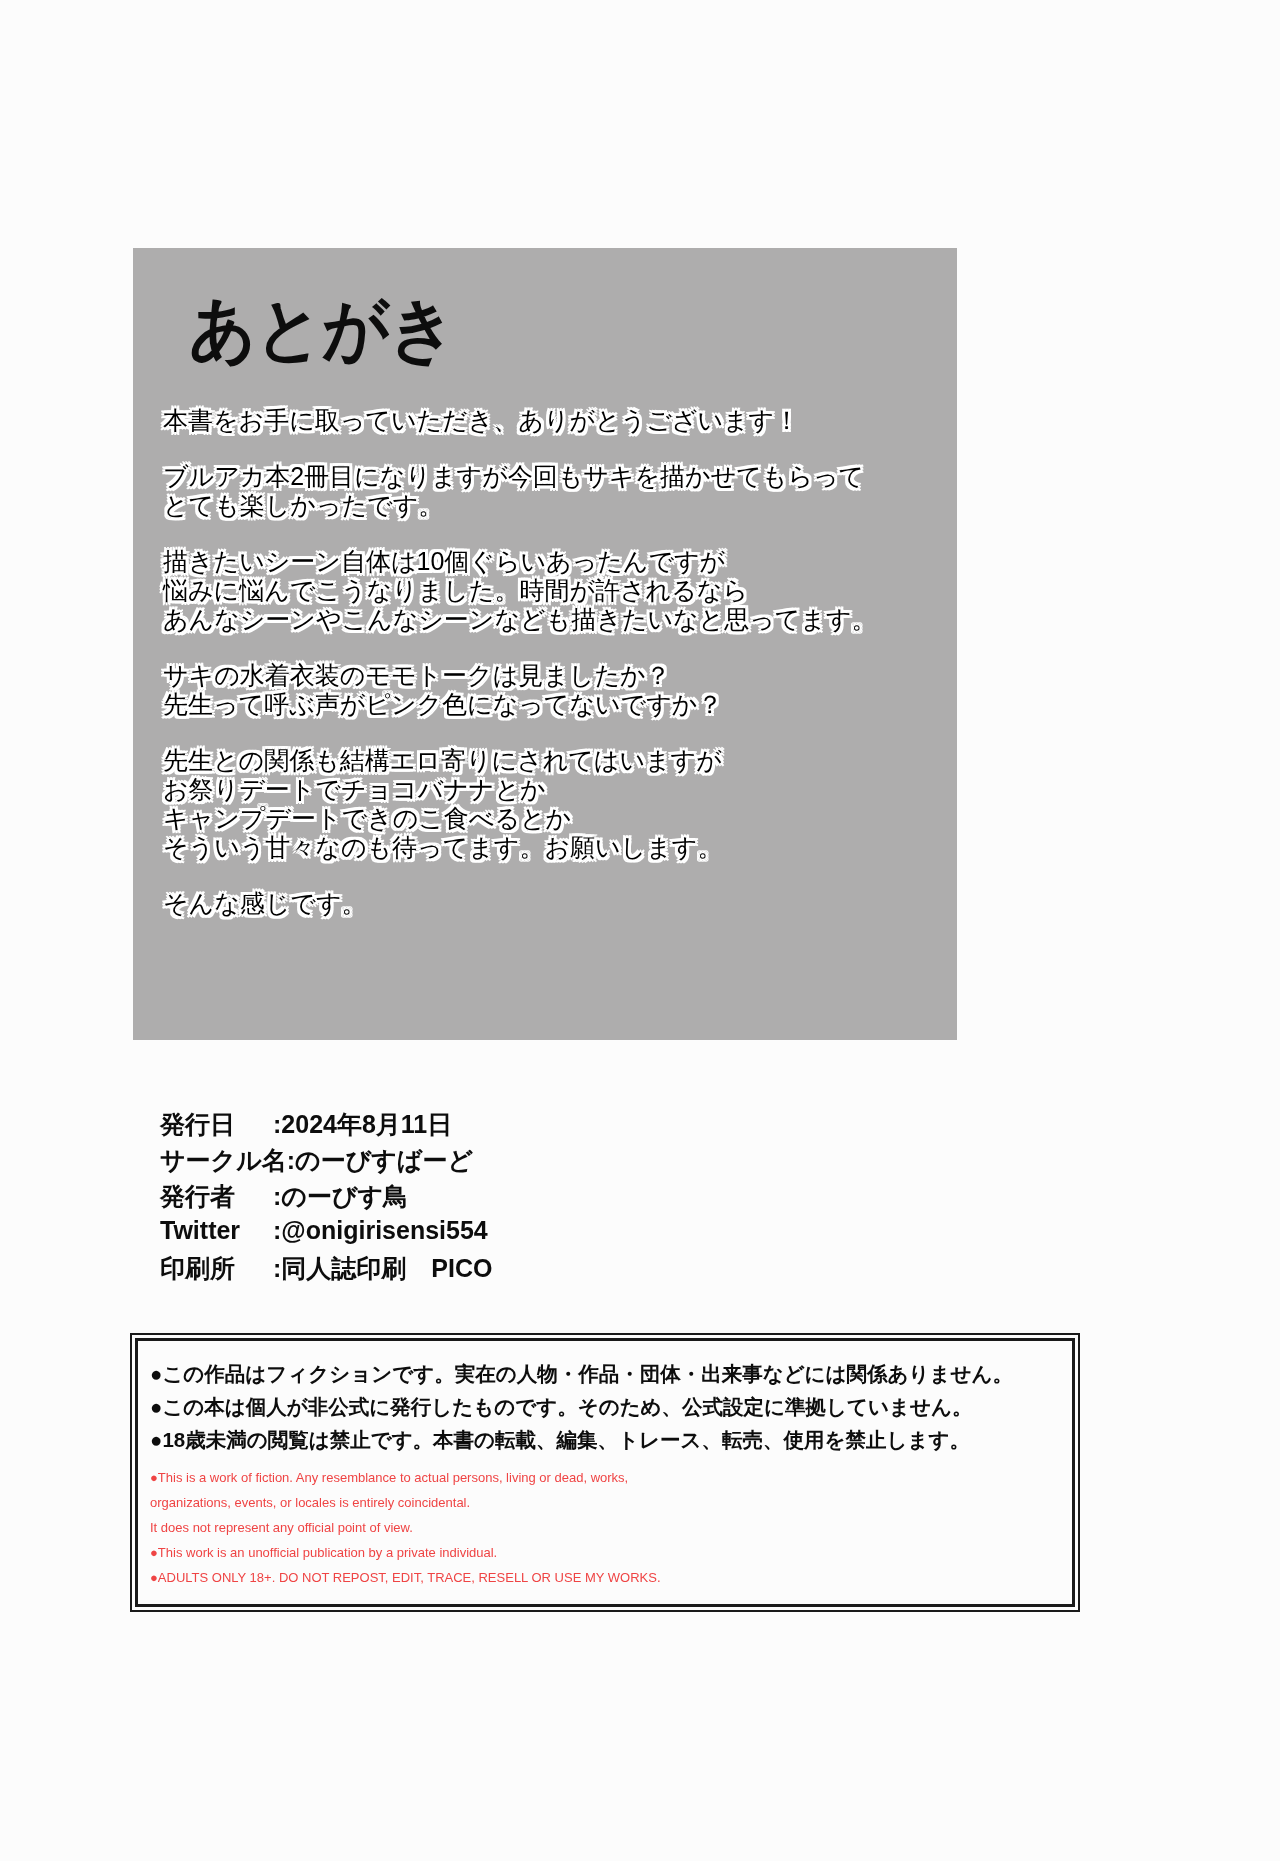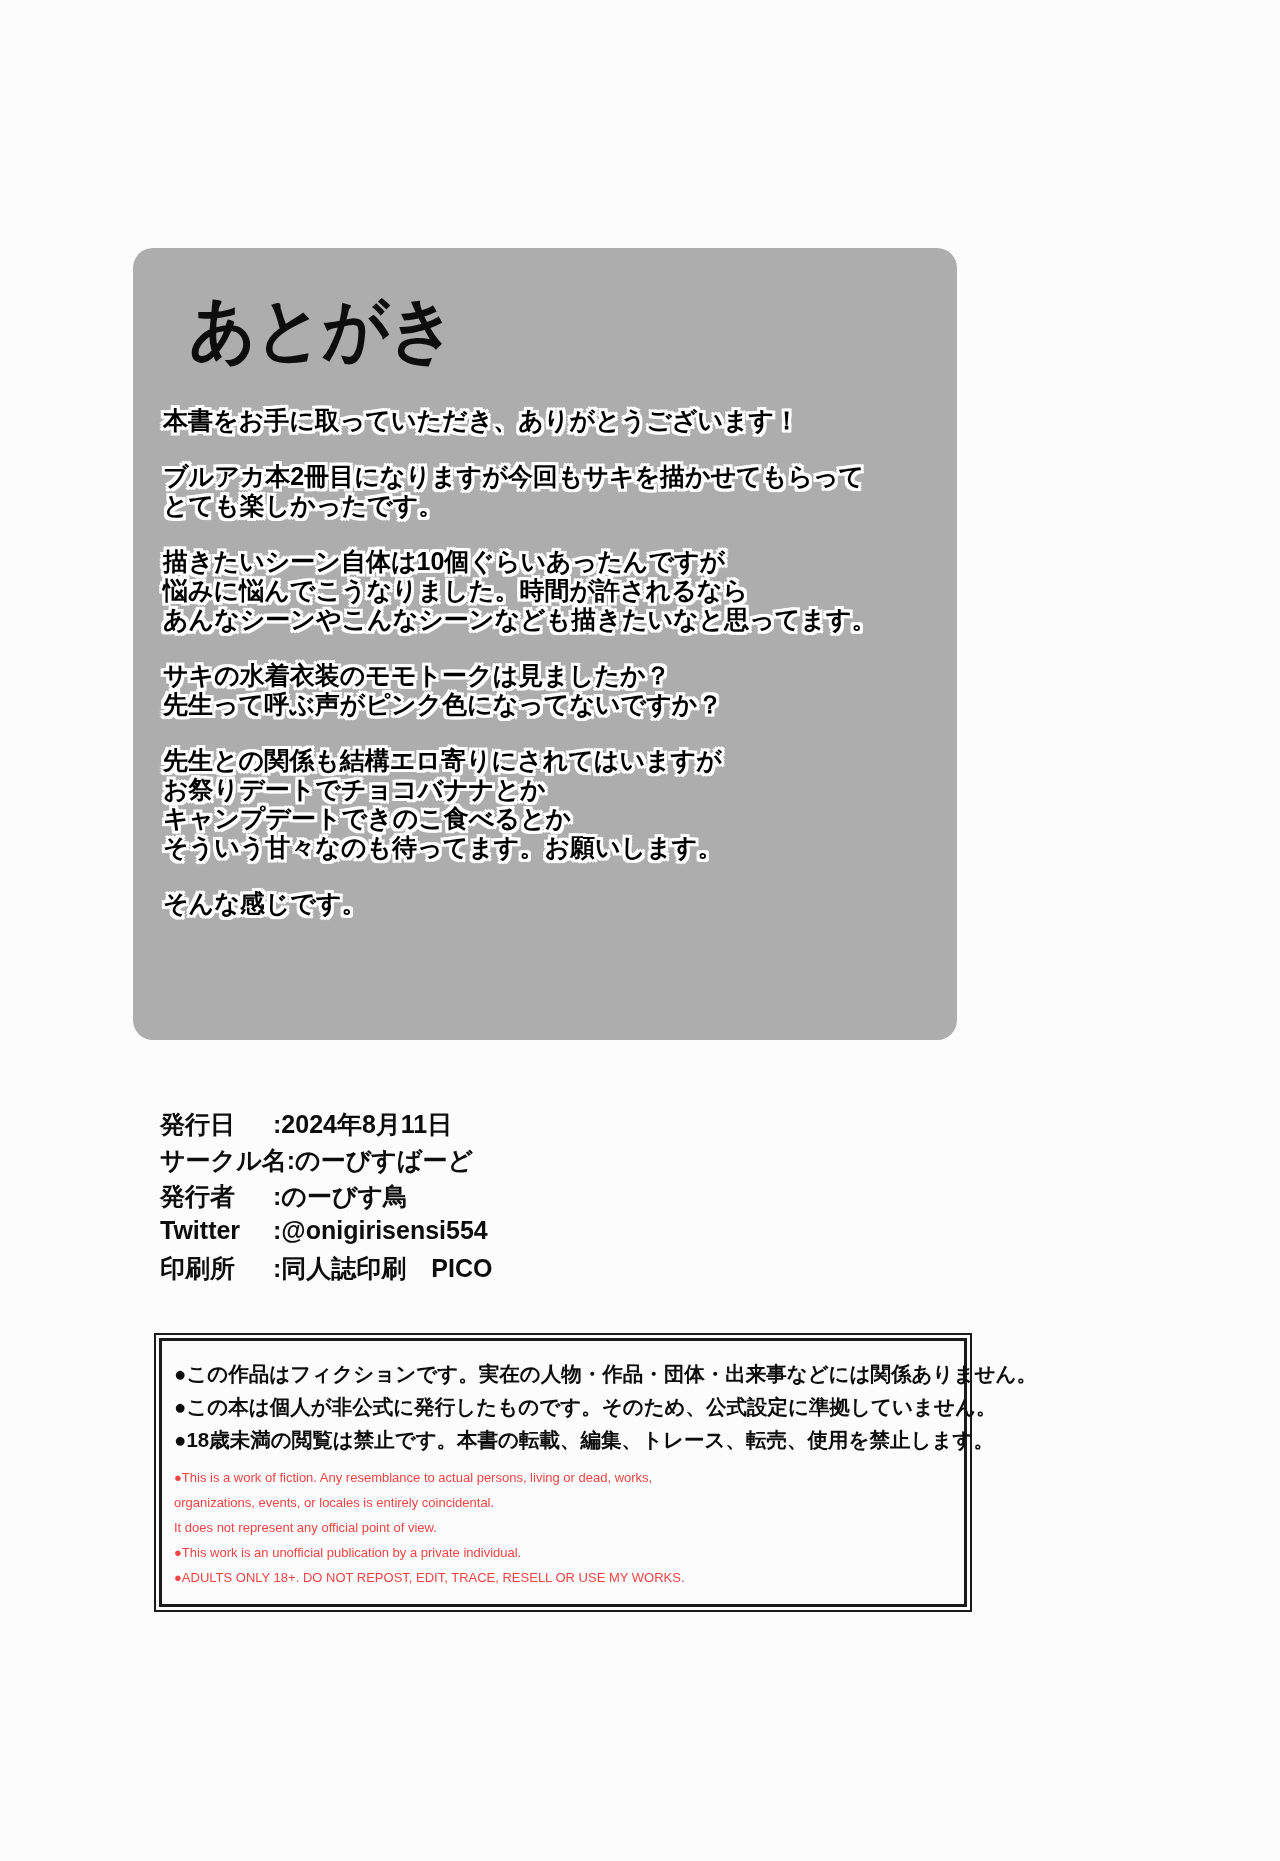--- a/index.html
+++ b/index.html
@@ -32,21 +32,21 @@
     transform-origin:top left;
   }
   .afterword-paragraphs {
     position:absolute;
     left:30px; top:158px;
     width:760px;
   }
   .afterword-paragraph { margin-bottom:27px; }
   .afterword-line {
     font-size:25px;
-    font-weight:700;
+    font-weight:400;
     line-height:29px;
     color:#000;
     letter-spacing:0px;
     
     text-shadow:
       -3px -3px 0 #fff, 0 -3px 0 #fff, 3px -3px 0 #fff,
       -3px  0  0 #fff,               3px  0  0 #fff,
       -3px  3px 0 #fff, 0  3px 0 #fff, 3px  3px 0 #fff,
       -2px -2px 0 #fff, 2px -2px 0 #fff,
       -2px  2px 0 #fff, 2px  2px 0 #fff;
@@ -68,25 +68,24 @@
   .colophon-label {
     display:inline-block;
     min-width:113px;
   }
   .colophon-value { white-space:pre; }
 
   
   .disclaimer-outer {
     position:absolute;
     left:130px; top:1333px;
-    width:818px; height:279px;
+    width:950px; height:279px;
     border:2px solid #1a1a1a;
     padding:3px;
     background:#fcfcfc;
-    margin-left:24px;
   }
   .disclaimer-inner {
     width:100%; height:100%;
     border:3px solid #1a1a1a;
     padding:16px 14px 12px 12px;
   }
   .disclaimer-jp-line {
     font-size:20.5px;
     font-weight:600;
     line-height:33px;
@@ -102,21 +101,21 @@
     line-height:25px;
     color:#ef4444;
     white-space:nowrap;
   }
 </style>
 </head>
 <body>
 
 <div class="page" style="background: rgb(252, 252, 252);">
 
-  <div class="afterword-box" style="background: rgb(174, 173, 173); border-radius: 20px;">
+  <div class="afterword-box" style="background: rgb(174, 173, 173);">
     <div class="afterword-title">あとがき</div>
 
     <div class="afterword-paragraphs">
       <div class="afterword-paragraph">
         <div class="afterword-line">本書をお手に取っていただき、ありがとうございます！</div>
       </div>
       <div class="afterword-paragraph">
         <div class="afterword-line">ブルアカ本2冊目になりますが今回もサキを描かせてもらって</div>
         <div class="afterword-line">とても楽しかったです。</div>
       </div>

